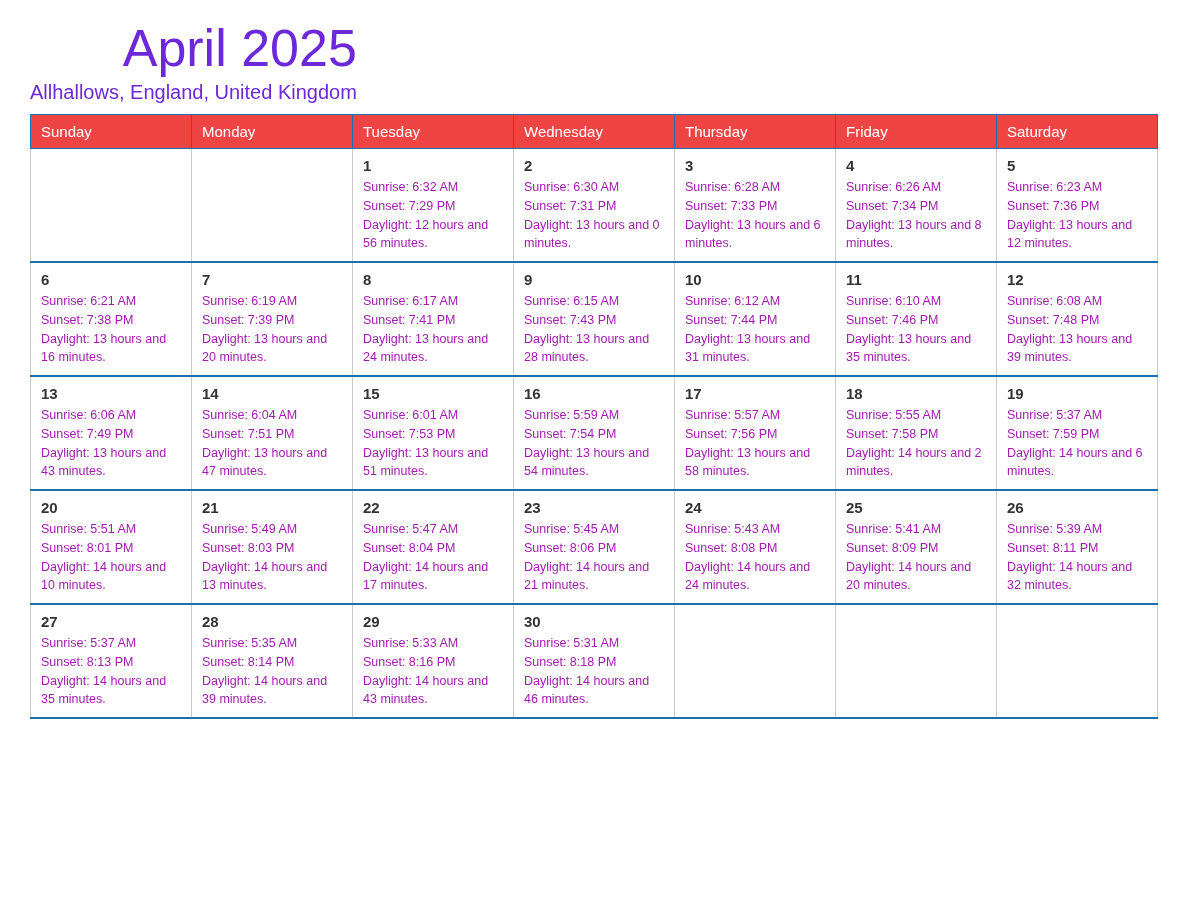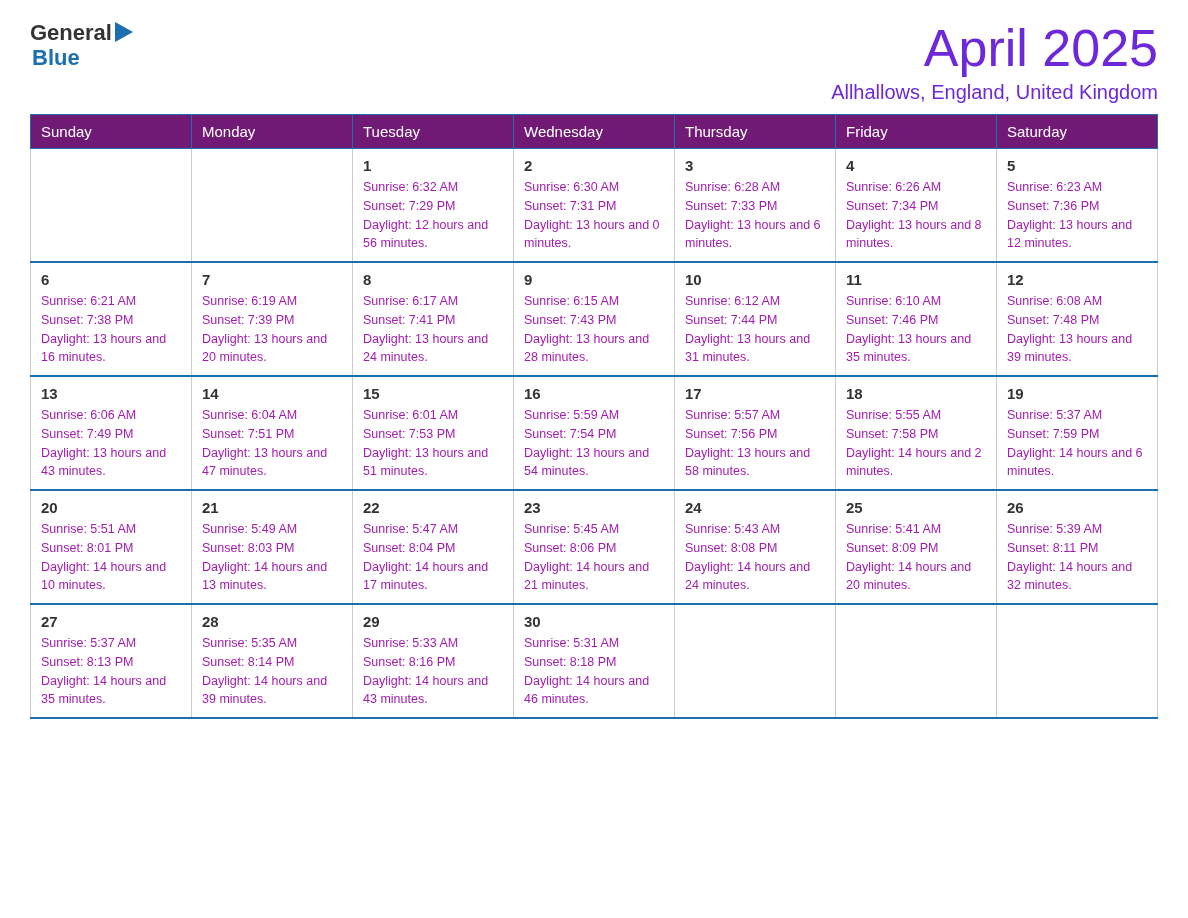--- a/index.html
+++ b/index.html
@@ -39,21 +39,21 @@
       font-size: 20px;
       color: #6d28d9;
       margin-top: 4px;
     }
     .calendar {
       width: 100%;
       border-collapse: collapse;
       margin-top: 10px;
     }
     .calendar thead th {
-      background-color: #701a75;
+      background-color: #ef4444;
       color: #fff;
       font-size: 15px;
       font-weight: normal;
       padding: 8px 10px;
       text-align: left;
       border: 1px solid #1a6faf;
     }
     .calendar tbody td {
       vertical-align: top;
       padding: 8px 10px;
@@ -78,33 +78,20 @@
       color: #a21caf;
     }
     .empty-cell {
       background: #fff;
     }
   </style>
 </head>
 <body>
 
 <div class="header">
-  <div class="logo">
-    <div style="display:flex;flex-direction:column;line-height:1.1;">
-      <div style="display:flex;align-items:center;">
-        <span class="logo-text">General</span>
-        <div style="display:inline-block;margin-left:3px;margin-top:2px;">
-          <svg width="18" height="20" viewBox="0 0 18 20">
-            <polygon points="0,0 18,10 0,20" fill="#1a6faf"></polygon>
-          </svg>
-        </div>
-      </div>
-      <span class="logo-text" style="color:#1a6faf;margin-left:2px;">Blue</span>
-    </div>
-  </div>
   <div class="title-area">
     <div class="month-title">April 2025</div>
     <div class="subtitle">Allhallows, England, United Kingdom</div>
   </div>
 </div>
 
 <table class="calendar">
   <thead>
     <tr>
       <th>Sunday</th>

